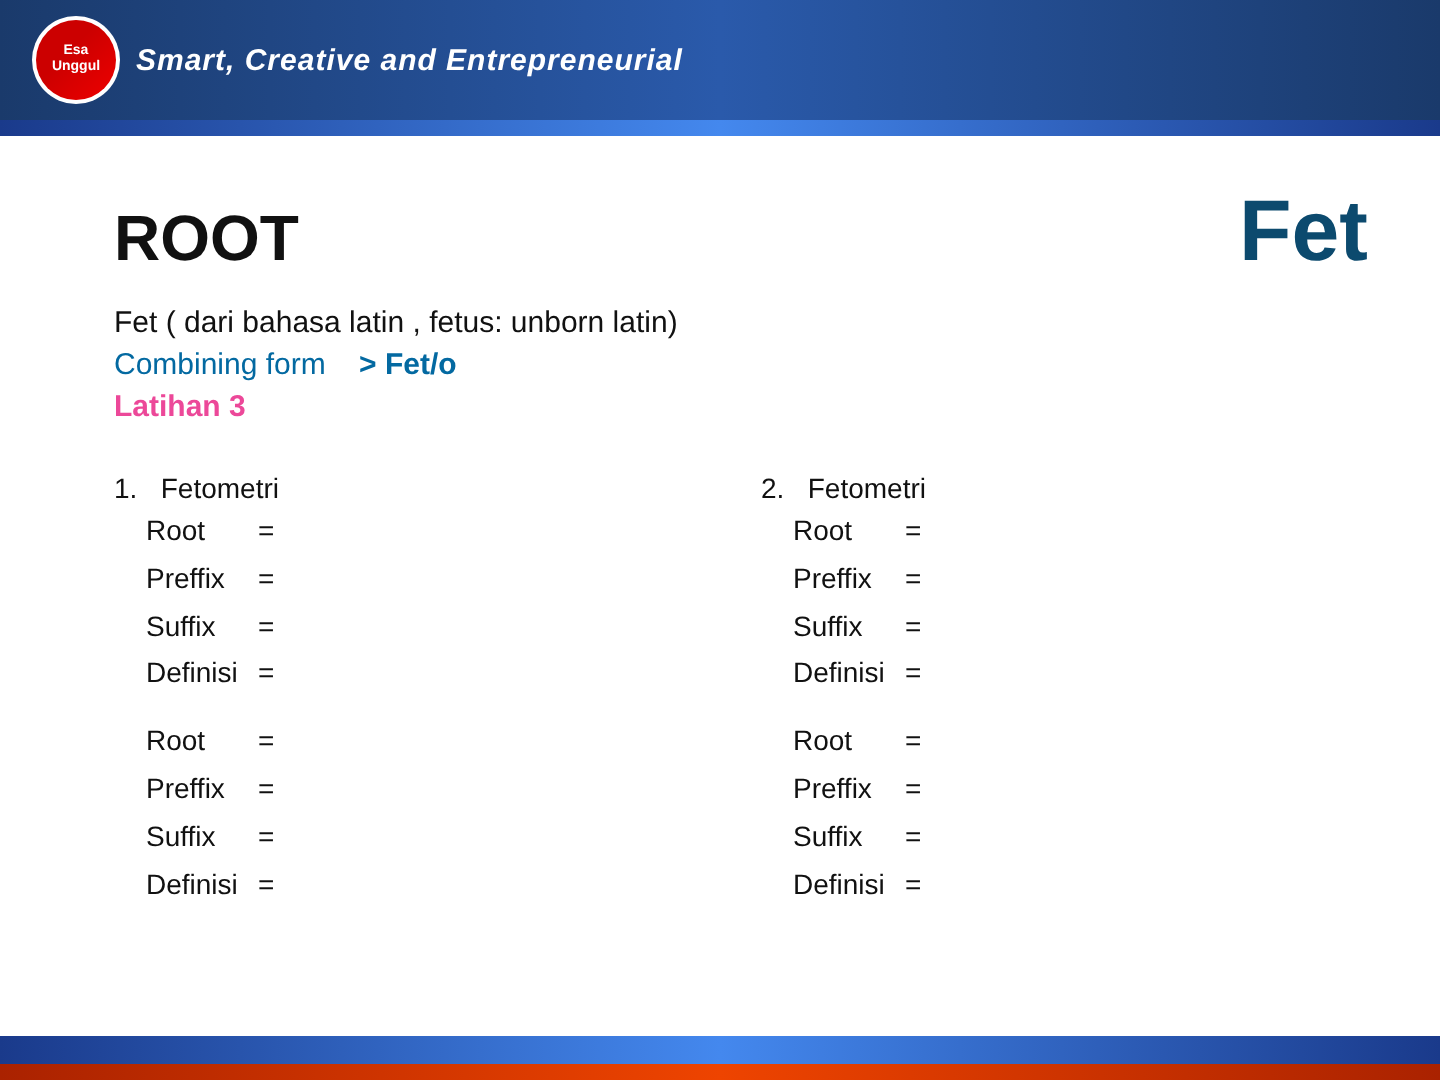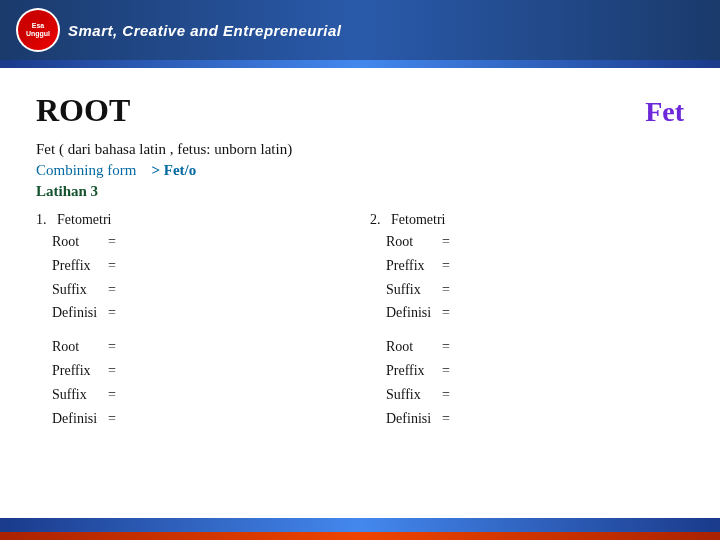--- a/index.html
+++ b/index.html
@@ -62,42 +62,41 @@
     }
 
     
     .accent-bar {
       height: 8px;
       background: linear-gradient(to right, #1a3a8b, #4488ee, #1a3a8b);
     }
 
     
     .main {
-      padding: 24px 36px 16px 36px;
+      padding: 24px 36px 16px 57px;
       background: #fff;
-      font-family: Liberation Serif, serif;
     }
 
     .title-row {
       display: flex;
       justify-content: space-between;
       align-items: baseline;
       margin-bottom: 12px;
     }
 
     .title-root {
       font-size: 32px;
       font-weight: bold;
       color: #111;
     }
 
     .title-fet {
-      font-size: 28px;
-      font-weight: bold;
-      color: #6d28d9;
+      font-size: 43px;
+      font-weight: bold;
+      color: #0c4a6e;
     }
 
     .intro-text {
       font-size: 15px;
       color: #111;
       margin-bottom: 4px;
     }
 
     .combining-form {
       font-size: 15px;
@@ -105,22 +104,22 @@
       margin-bottom: 4px;
     }
 
     .combining-bold {
       font-weight: bold;
     }
 
     .latihan-title {
       font-size: 15px;
       font-weight: bold;
-      color: #14532d;
-      margin-bottom: 12px;
+      color: #ec4899;
+      margin-bottom: 24px;
     }
 
     
     .exercise-grid {
       display: grid;
       grid-template-columns: 1fr 1fr;
       gap: 0 20px;
     }
 
     .exercise-item {

